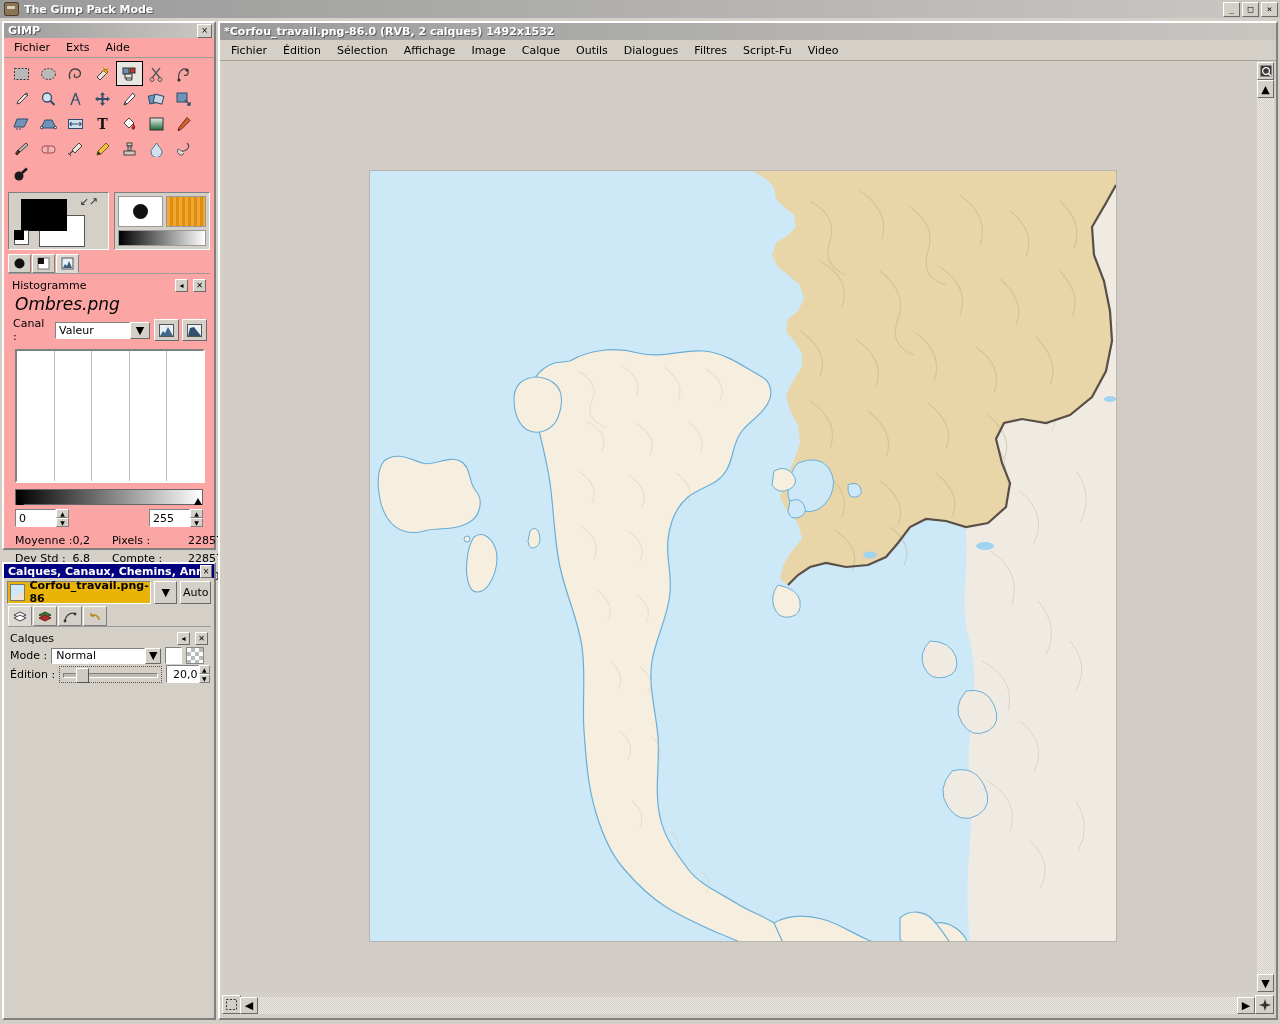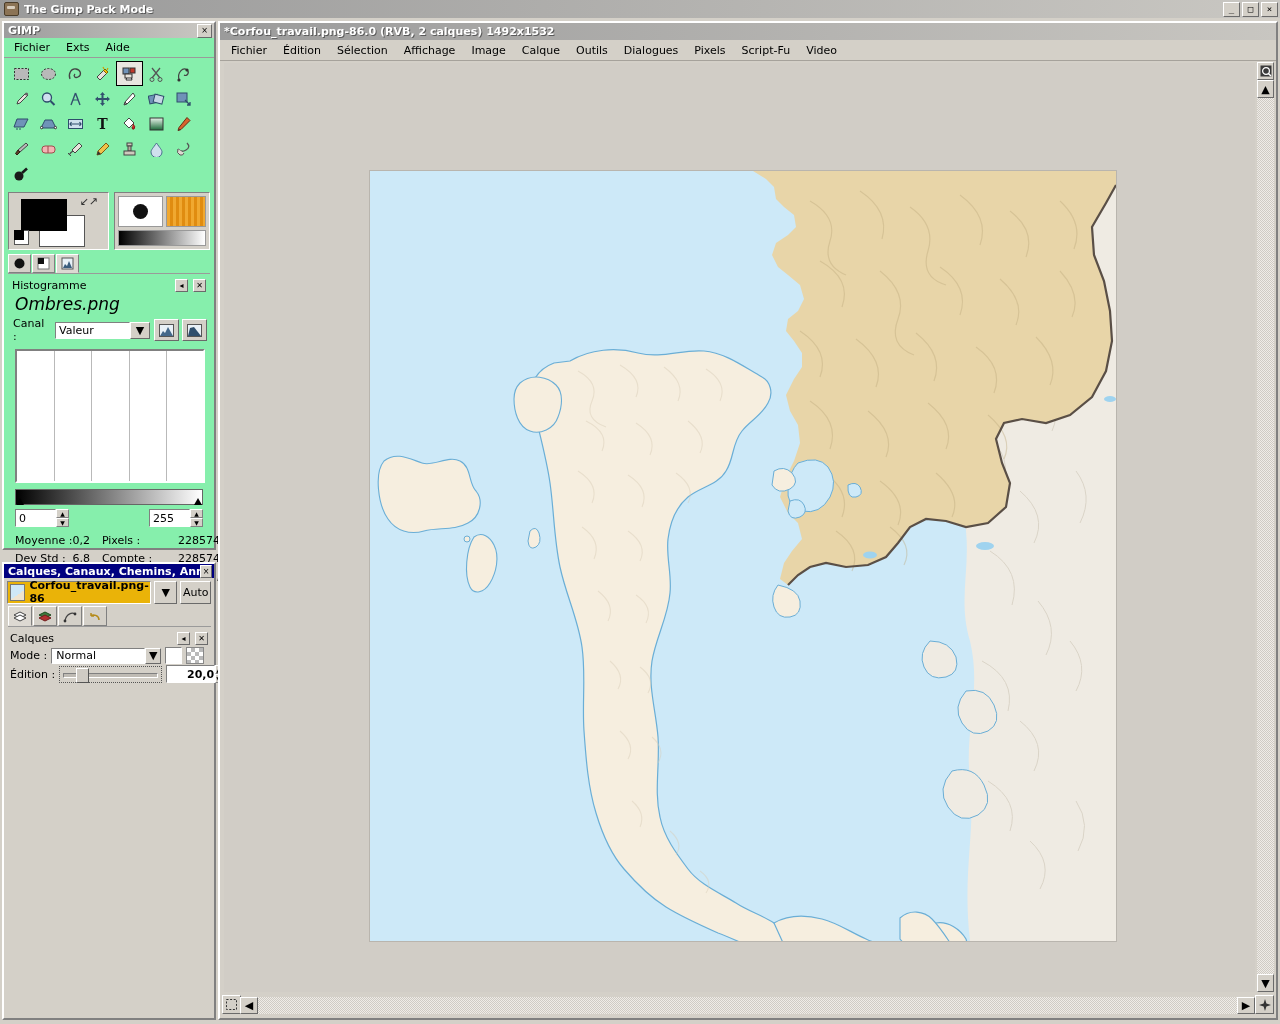--- a/index.html
+++ b/index.html
@@ -21,21 +21,21 @@
   .tb-icon{width:13px;height:12px;background:#8b7355;border:1px solid #4a3c28;
     border-radius:2px;position:relative;}
   .tb-icon:after{content:"";position:absolute;left:2px;top:3px;width:8px;height:3px;
     background:#d8cdbc;border-radius:1px;}
   #pack-winbtns{position:absolute;right:2px;top:2px;display:flex;gap:2px;}
   #pack-winbtns .wb{width:15px;height:13px;font-size:9px;line-height:11px;
     font-family:"DejaVu Sans Mono",monospace;}
 
   
   #toolbox{position:absolute;left:2px;top:21px;width:214px;height:529px;
-    border:2px solid;border-color:#fff #808080 #808080 #fff;background:#86efac;box-sizing:border-box;}
+    border:2px solid;border-color:#fff #808080 #808080 #fff;background:#fca5a5;box-sizing:border-box;}
   #tbx-title{height:15px;background:linear-gradient(to right,#9d9d9d,#cac8c3);
     display:flex;align-items:center;padding:0 2px 0 4px;}
   #tbx-title .t{font-weight:bold;color:#fff;font-size:11px;text-shadow:1px 1px 0 #5a5a5a;}
   #tbx-title .x{margin-left:auto;width:13px;height:12px;font-size:8px;}
   #tbx-menubar{height:17px;display:flex;align-items:center;gap:2px;padding:1px 3px;
     border-bottom:1px solid #9a9a9a;}
   #tbx-menubar .mi{padding:1px 7px;font-size:11px;}
   #tool-grid{display:flex;flex-wrap:wrap;padding:3px 2px 2px 4px;width:205px;}
   .tool{width:27px;height:25px;display:flex;align-items:center;justify-content:center;
         box-sizing:border-box;border:1px solid transparent;}
@@ -88,21 +88,21 @@
   .spin{display:flex;height:18px;}
   .spin .v{background:#fff;border:1px solid;border-color:#808080 #fff #fff #808080;
     display:flex;align-items:center;padding-left:3px;font-size:11px;}
   .spin .ar{width:13px;display:flex;flex-direction:column;}
   .spin .ar .u,.spin .ar .d{flex:1;border:1px solid;border-color:#fff #808080 #808080 #fff;
     background:#d4d0c8;font-size:6px;line-height:7px;text-align:center;}
   #stats{margin:5px 4px 0 8px;font-size:11px;line-height:18px;}
   #stats table{border-collapse:collapse;width:100%;font-size:11px;}
   #stats td{padding:0;white-space:nowrap;margin-left:35px;}
   #stats td.k{width:62px;}
-  #stats td.n{width:28px;text-align:right;padding-right:12px;}
+  #stats td.n{width:28px;text-align:right;padding-right:22px;}
   #stats td.k2{width:72px;}
   #stats td.n2{text-align:right;padding-right:2px;}
 
   
   #layers-dock{position:absolute;left:2px;top:562px;width:214px;height:458px;
     border:2px solid;border-color:#fff #808080 #808080 #fff;background:#d4d0c8;box-sizing:border-box;}
   #ld-title{height:14px;background:#000080;display:flex;align-items:center;padding:0 2px 0 4px;}
   #ld-title .t{color:#fff;font-weight:bold;font-size:11px;overflow:hidden;white-space:nowrap;}
   #ld-title .x{margin-left:auto;width:11px;height:11px;font-size:8px;line-height:9px;}
   #ld-imgsel{display:flex;align-items:center;height:22px;margin:3px 3px 0 3px;gap:3px;}
@@ -131,21 +131,21 @@
     background:repeating-conic-gradient(#b9b9b9 0% 25%,#fff 0% 50%) 0 0/8px 8px;border:1px solid #888;}
   #opacity-row{display:flex;align-items:center;gap:4px;padding:0 4px 0 6px;height:20px;position:relative;}
   #opacity-row .lab{font-size:11px;}
   #op-slider{flex:1;height:15px;border:1px dotted #555;background:#d4d0c8;position:relative;}
   #op-slider .track{position:absolute;left:3px;right:3px;top:6px;height:3px;
     border:1px solid;border-color:#808080 #fff #fff #808080;background:#bfbbb4;}
   #op-slider .knob{position:absolute;left:16px;top:1px;width:11px;height:13px;
     border:1px solid;border-color:#fff #555 #555 #fff;background:#cfcbc4;}
   #op-spin{display:flex;height:18px;width:44px;}
   #op-spin .v{flex:1;background:#fff;border:1px solid;border-color:#808080 #fff #fff #808080;
-    display:flex;align-items:center;padding-left:20px;font-size:11px;font-weight:bold;}
+    display:flex;align-items:center;padding-left:6px;font-size:11px;}
 
   
   #imgwin{position:absolute;left:218px;top:21px;width:1060px;height:999px;
     border:2px solid;border-color:#fff #808080 #808080 #fff;background:#d4d0c8;box-sizing:border-box;}
   #iw-title{height:17px;background:linear-gradient(to right,#9b9b9b,#c8c6c1);
     display:flex;align-items:center;padding-left:4px;}
   #iw-title .t{font-weight:bold;color:#fff;font-size:11px;text-shadow:1px 1px 0 #5a5a5a;}
   #iw-menu{height:20px;display:flex;align-items:center;padding-left:3px;border-bottom:1px solid #a6a29b;}
   #iw-menu .mi{padding:2px 8px;font-size:11px;}
   #canvas-area{position:absolute;left:4px;top:40px;right:21px;bottom:26px;background:#d1cdc6;overflow:hidden;}
@@ -582,21 +582,21 @@
 
     <div id="iw-menu">
       <span class="mi">Fichier</span>
       <span class="mi">Édition</span>
       <span class="mi">Sélection</span>
       <span class="mi">Affichage</span>
       <span class="mi">Image</span>
       <span class="mi">Calque</span>
       <span class="mi">Outils</span>
       <span class="mi">Dialogues</span>
-      <span class="mi">Pixels</span>
+      <span class="mi">Filtres</span>
       <span class="mi">Script-Fu</span>
       <span class="mi">Video</span>
     </div>
 
     <div id="canvas-area">
       <div id="map-img">
         <svg width="746" height="770" viewBox="0 0 746 770">
           <defs>
             <filter id="soft">
                 <feGaussianBlur stdDeviation="1.1"></feGaussianBlur>

